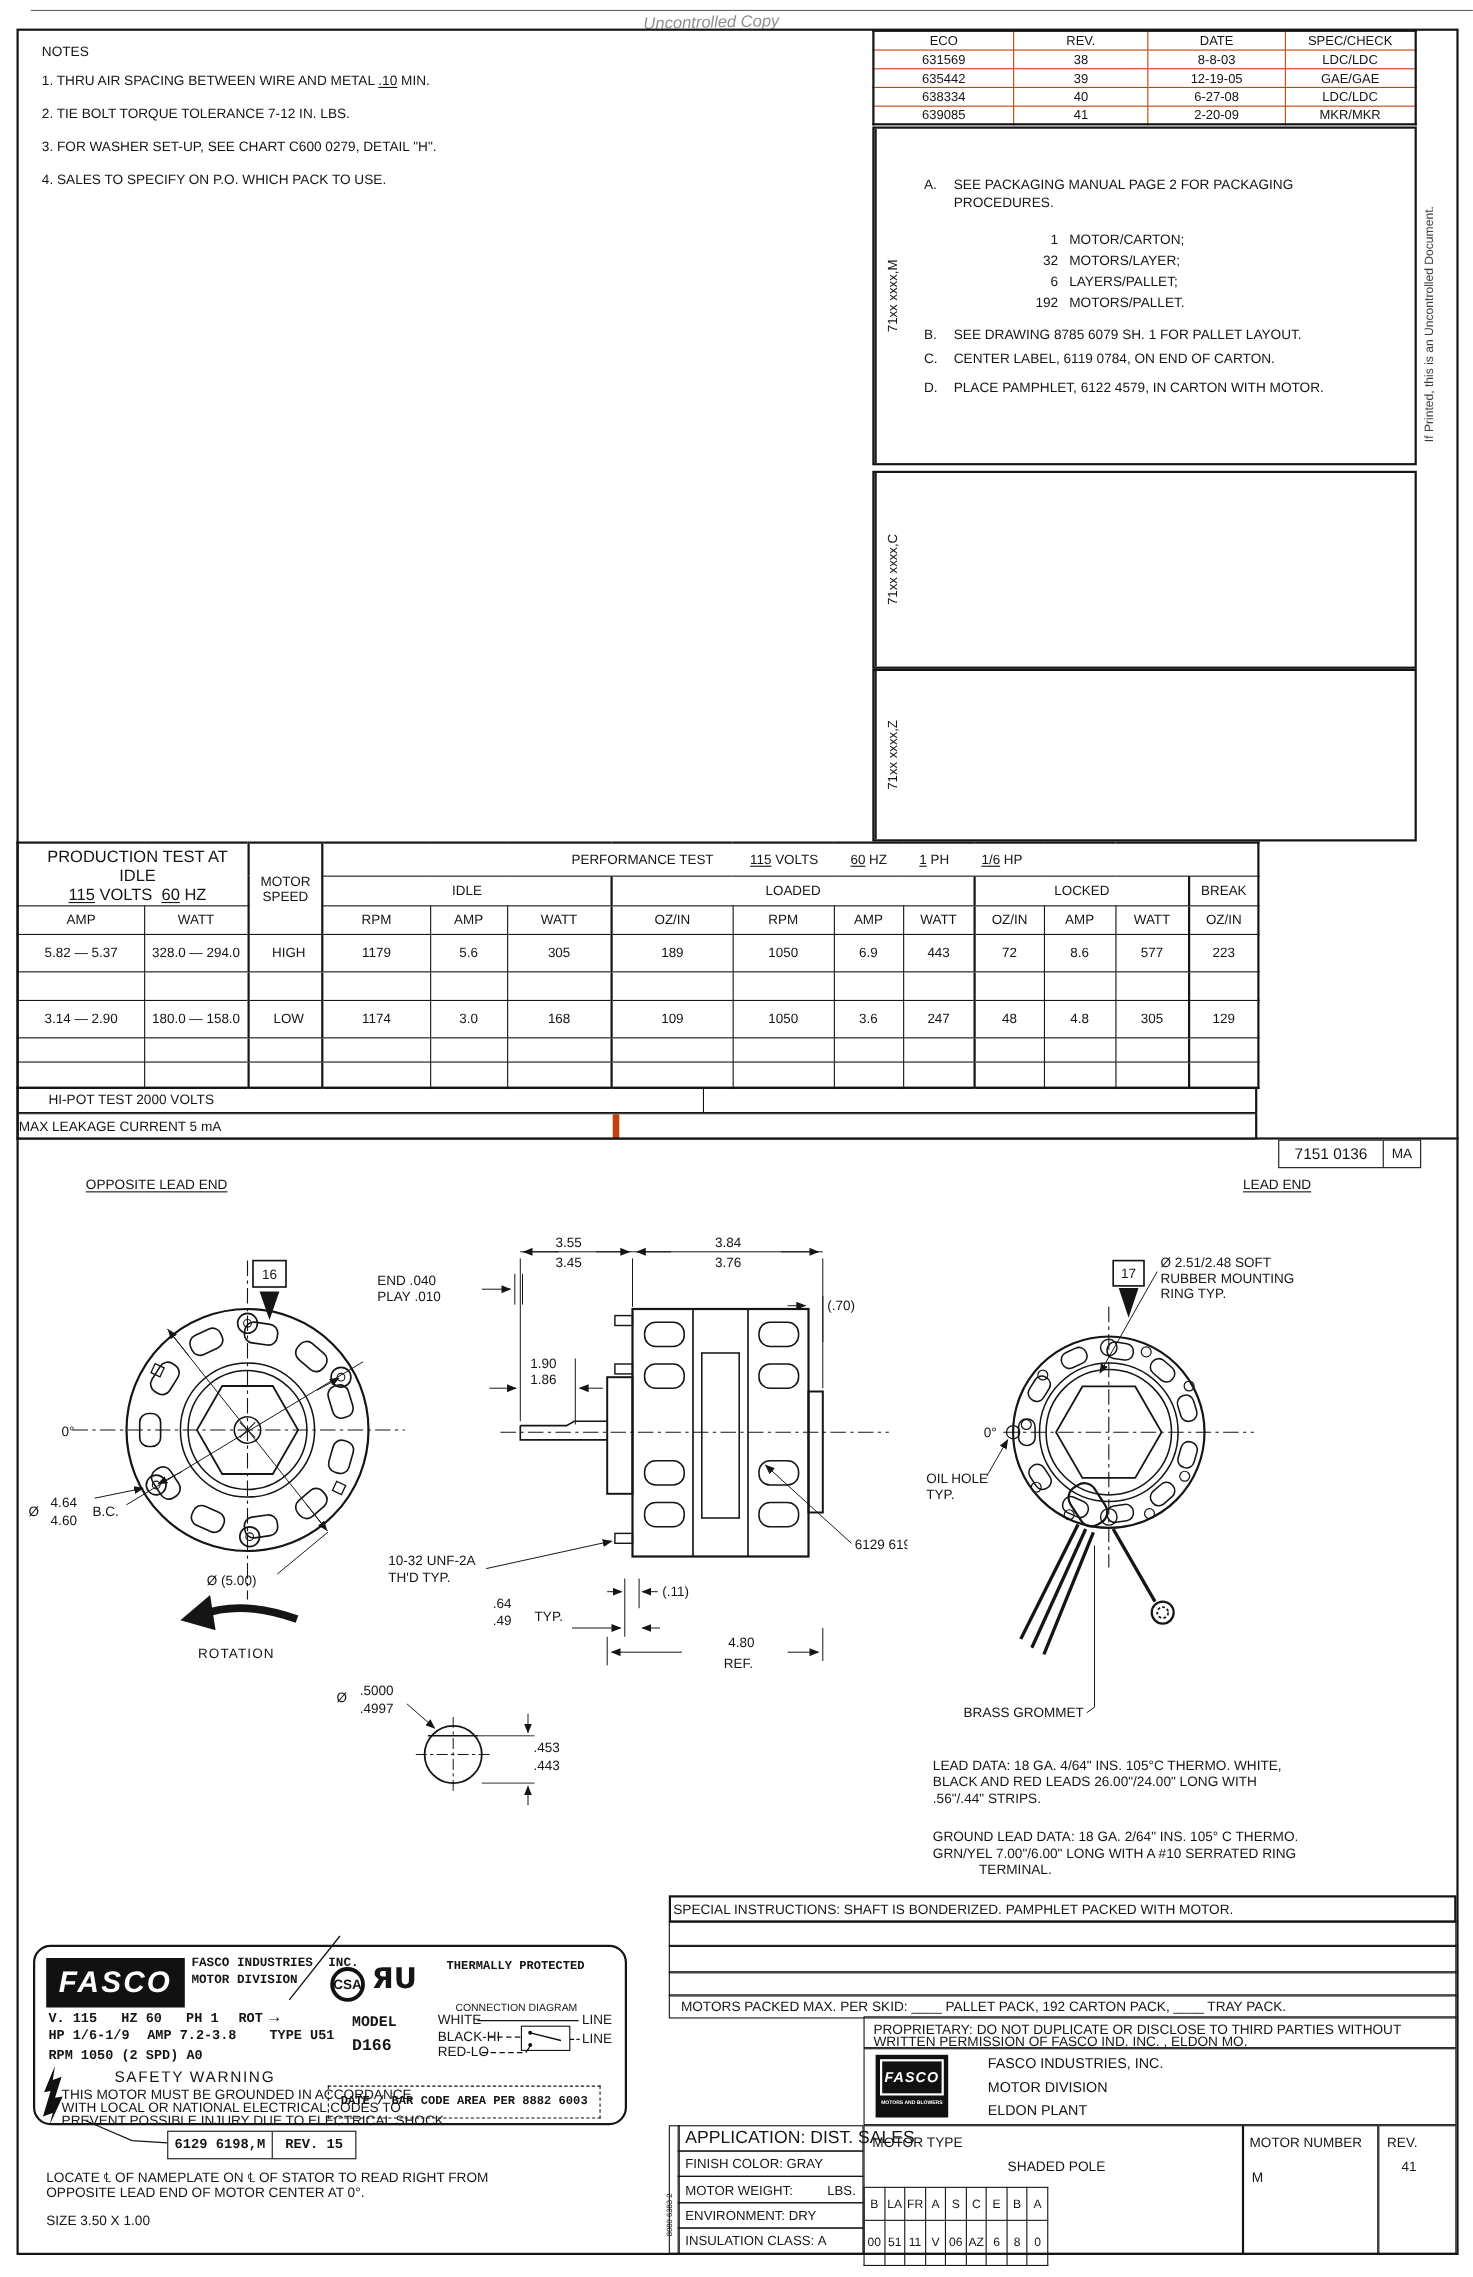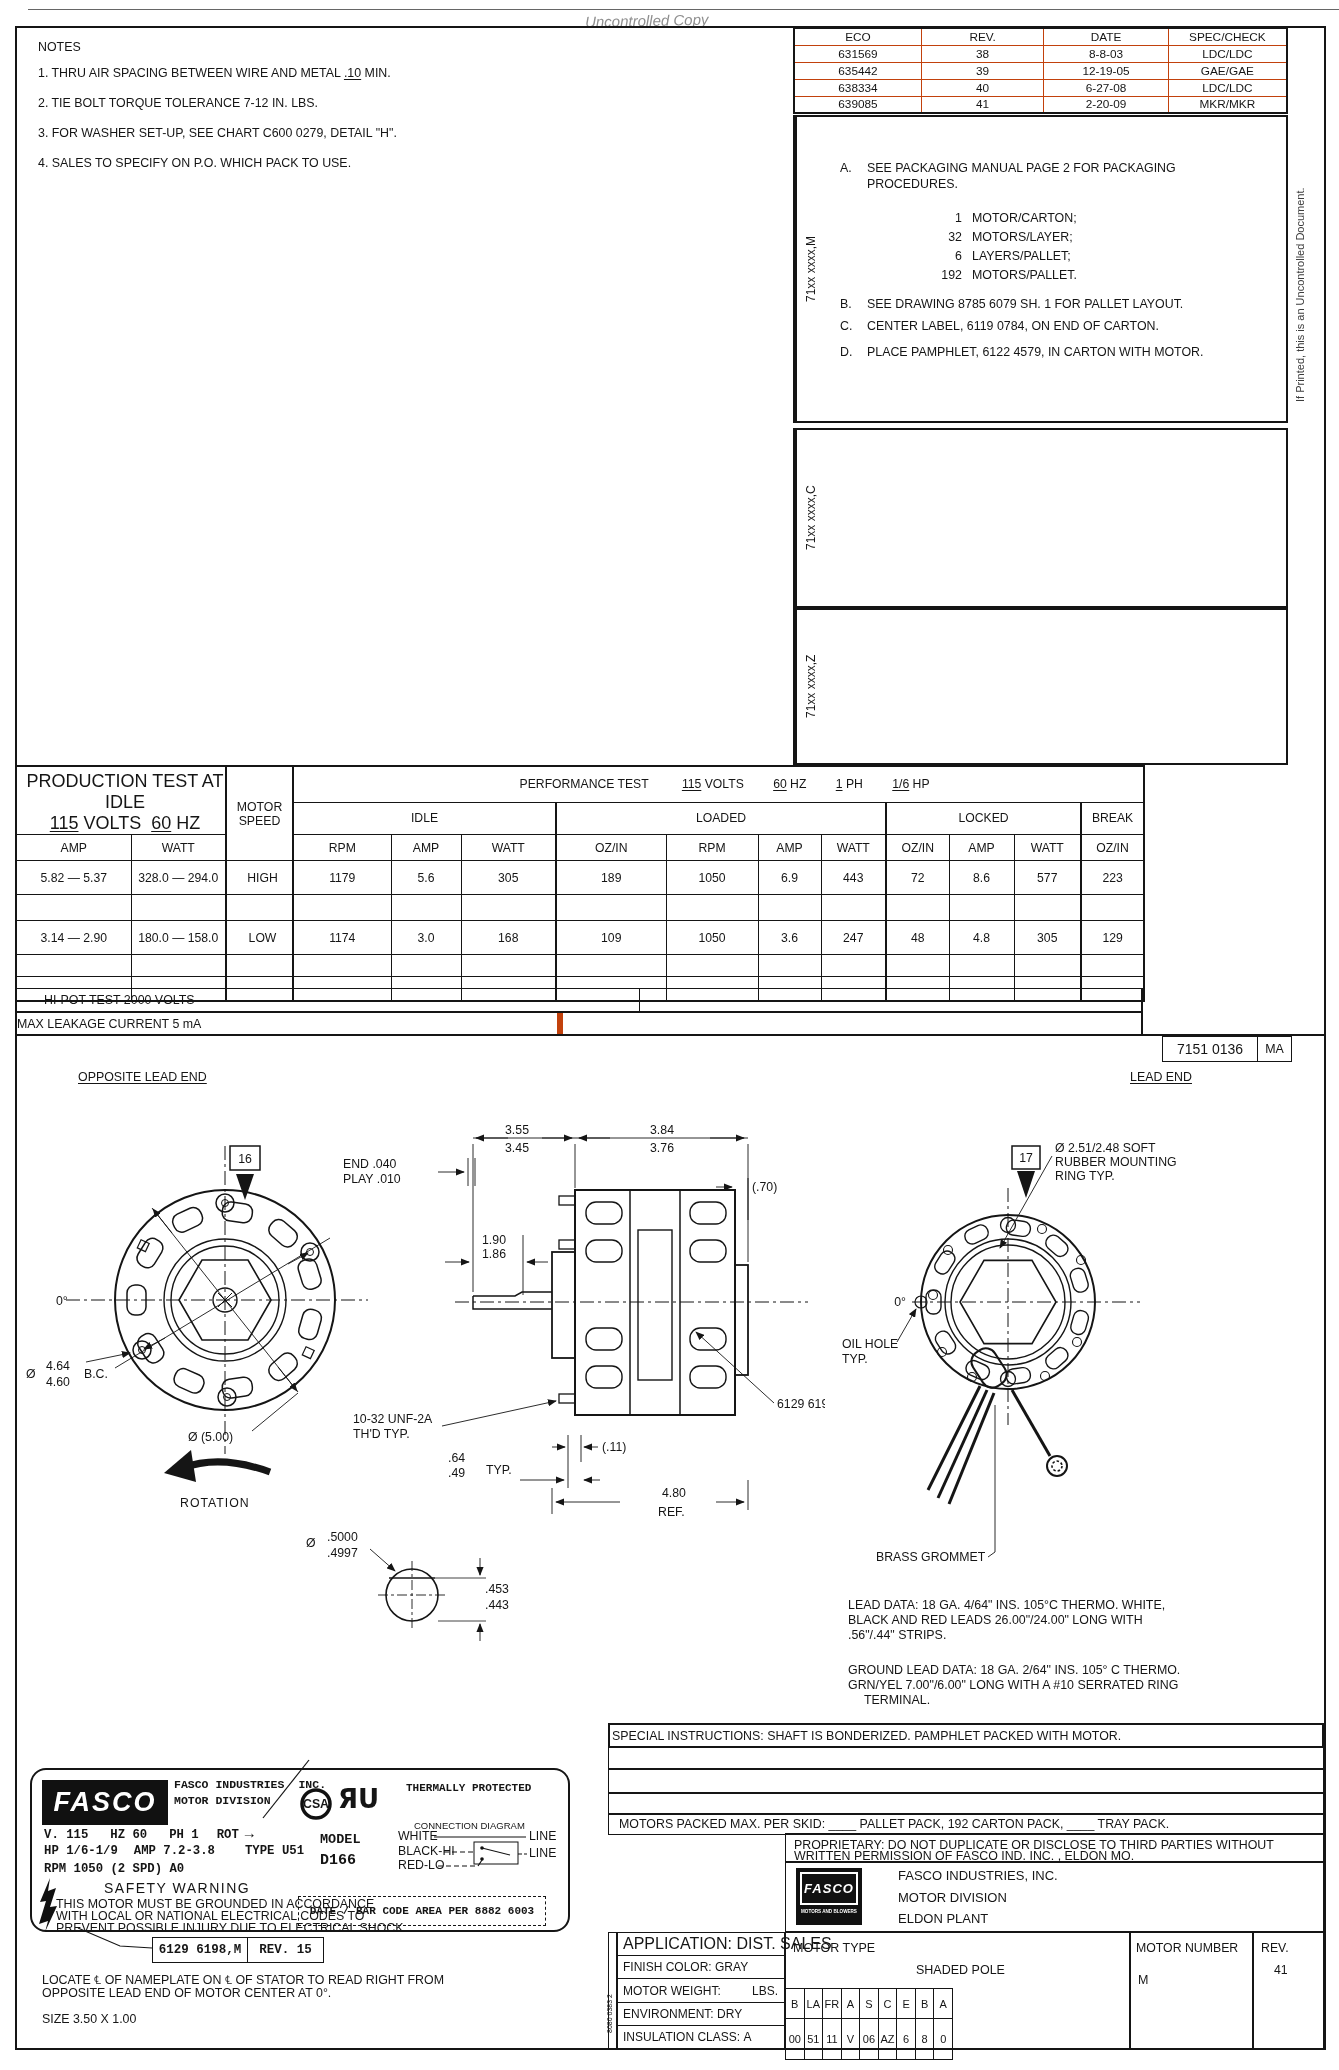--- a/index.html
+++ b/index.html
@@ -124,21 +124,21 @@
         <col style="width:92px">
         <col style="width:63px">
         <col style="width:65px">
         <col style="width:63px">
         <col style="width:65px">
         <col style="width:67px">
         <col style="width:63px">
     </colgroup>
     <tbody>
         <tr style="height:30px">
-      <td colspan="2" rowspan="2" class="tl" style="padding:4px 0 0 8px;font-size:18px">
+      <td colspan="2" rowspan="2" class="tl" style="padding:4px 0 0 8px;font-size:15px">
         <span>PRODUCTION TEST AT IDLE</span><br>
         <span class="u">115</span>&nbsp;<span>VOLTS</span>&nbsp;
         <span class="u">60</span>&nbsp;<span>HZ</span>
       </td>
       <td rowspan="3" class="b2l b2r" style="font-size:12.3px">MOTOR SPEED</td>
       <td colspan="11" class="tl" style="padding-left:12px">
         <span>PERFORMANCE TEST</span>
         <span class="u" style="margin-left:30px">115</span>&nbsp;<span>VOLTS</span>
         <span class="u" style="margin-left:26px">60</span>&nbsp;<span>HZ</span>
         <span class="u" style="margin-left:26px">1</span>&nbsp;<span>PH</span>
@@ -493,21 +493,21 @@
     <text x="152" y="258">OIL HOLE</text>
     <text x="152" y="273">TYP.</text>
     <text x="186" y="471">BRASS GROMMET</text>
   </svg>
 
   <div class="t" style="left:848px;top:1598px">LEAD DATA:  18 GA. 4/64" INS. 105°C THERMO. WHITE,</div>
   <div class="t" style="left:848px;top:1613px">BLACK AND RED LEADS 26.00"/24.00" LONG WITH</div>
   <div class="t" style="left:848px;top:1628px">.56"/.44" STRIPS.</div>
   <div class="t" style="left:848px;top:1663px">GROUND LEAD DATA:  18 GA. 2/64" INS. 105° C THERMO.</div>
   <div class="t" style="left:848px;top:1678px">GRN/YEL 7.00"/6.00" LONG WITH A #10 SERRATED RING</div>
-  <div class="t" style="left:864px;top:1693px">TERMINAL.</div>
+  <div class="t" style="left:890px;top:1693px">TERMINAL.</div>
 
   <div class="bx" style="left:608px;top:1723px;width:716px;height:25px;display:flex;align-items:center;padding-left:2px;font-size:12.4px">SPECIAL INSTRUCTIONS:  SHAFT IS BONDERIZED.  PAMPHLET PACKED WITH MOTOR.</div>
   <div class="bx1" style="left:608px;top:1746px;width:716px;height:24px"></div>
   <div class="bx1" style="left:608px;top:1768px;width:716px;height:26px"></div>
   <div class="bx1" style="left:608px;top:1792px;width:716px;height:23px"></div>
   <div class="bx1" style="left:608px;top:1813px;width:716px;height:22px;display:flex;align-items:center;padding-left:10px;font-size:12.4px">MOTORS PACKED MAX. PER SKID: ____ PALLET PACK,  192  CARTON PACK, ____ TRAY PACK.</div>
 
   <div class="bx1" style="left:785px;top:1833px;width:539px;height:29px">
     <div class="lbl sm" style="left:8px;top:4px">PROPRIETARY:  DO NOT DUPLICATE OR DISCLOSE TO THIRD PARTIES WITHOUT</div>
     <div class="lbl sm" style="left:8px;top:15px">WRITTEN PERMISSION OF FASCO IND. INC. , ELDON MO.</div>

